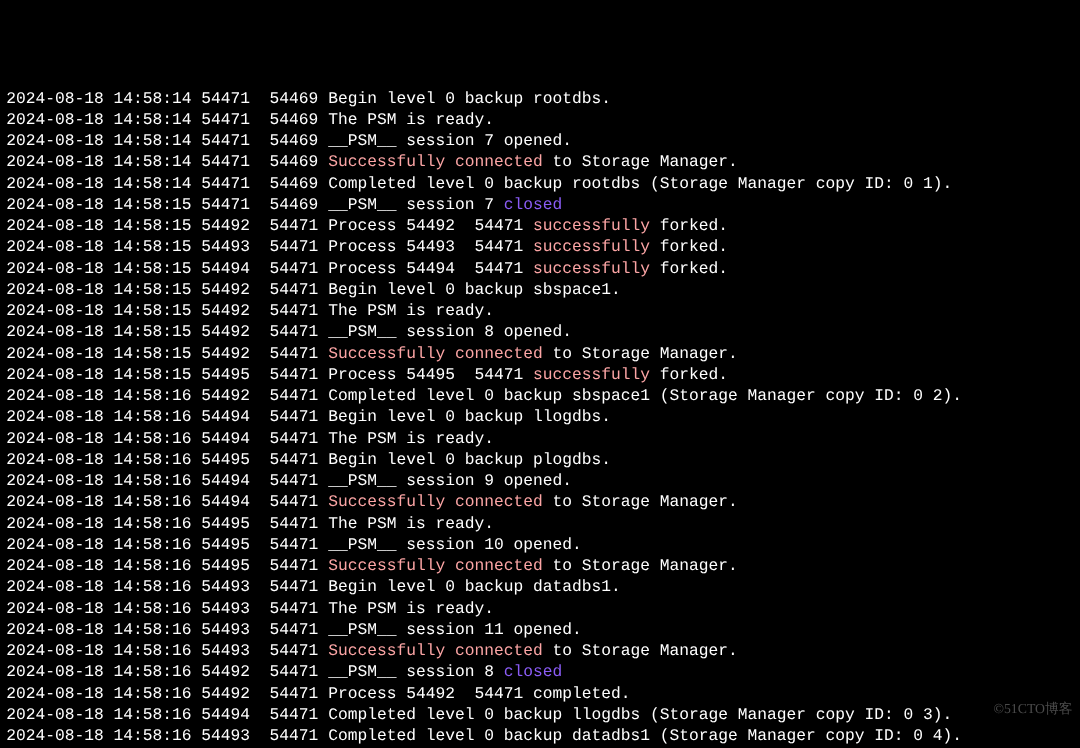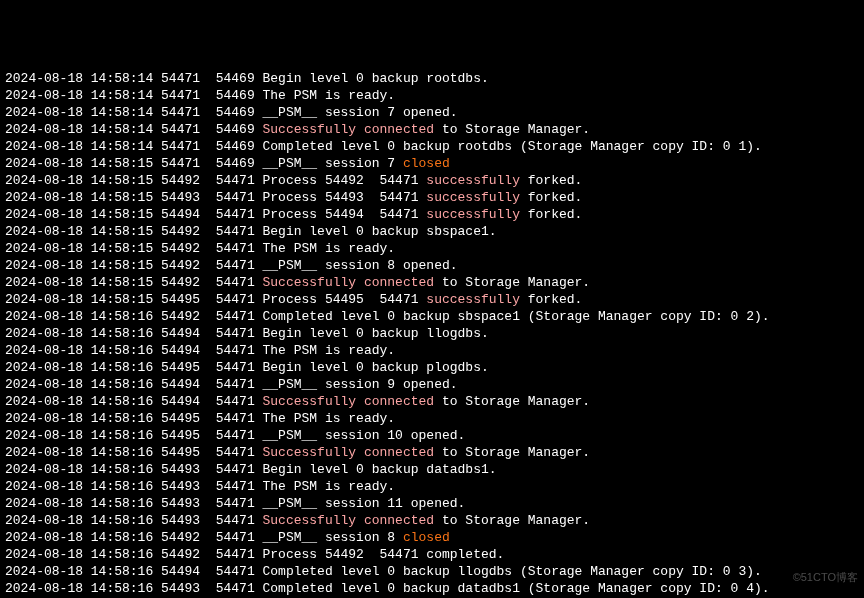--- a/index.html
+++ b/index.html
@@ -11,30 +11,30 @@
       color: #fff;
       width: 864px;
       height: 598px;
       overflow: hidden;
       padding: 2px 5px;
       white-space: pre;
       position: relative;
     }
     .line { display: flex; }
     .g { color: #fca5a5; }
-    .y { color: #f97316; }
+    .y { color: #8b5cf6; }
     .w { color: #fff; }
     .watermark {
       position: absolute;
       right: 6px;
-      bottom: 12px;
+      bottom: 22px;
       color: #888;
       font-size: 11px;
       opacity: 0.55;
-      font-family: Liberation Sans, sans-serif;
+      font-family: Liberation Serif, serif;
     }
   </style>
 </head>
 <body>
 
 
 
 <div id="terminal"><div class="line"><span class="w">2024-08-18 14:58:14</span><span> </span><span class="w">54471</span><span>  </span><span class="w">54469</span><span> </span><span class="w">Begin level 0 backup rootdbs.</span></div><div class="line"><span class="w">2024-08-18 14:58:14</span><span> </span><span class="w">54471</span><span>  </span><span class="w">54469</span><span> </span><span class="w">The PSM is ready.</span></div><div class="line"><span class="w">2024-08-18 14:58:14</span><span> </span><span class="w">54471</span><span>  </span><span class="w">54469</span><span> </span><span class="w">__PSM__ session 7 opened.</span></div><div class="line"><span class="w">2024-08-18 14:58:14</span><span> </span><span class="w">54471</span><span>  </span><span class="w">54469</span><span> </span><span class="g">Successfully connected</span><span class="w"> to Storage Manager.</span></div><div class="line"><span class="w">2024-08-18 14:58:14</span><span> </span><span class="w">54471</span><span>  </span><span class="w">54469</span><span> </span><span class="w">Completed level 0 backup rootdbs (Storage Manager copy ID: 0 1).</span></div><div class="line"><span class="w">2024-08-18 14:58:15</span><span> </span><span class="w">54471</span><span>  </span><span class="w">54469</span><span> </span><span class="w">__PSM__ session 7 </span><span class="y">closed</span></div><div class="line"><span class="w">2024-08-18 14:58:15</span><span> </span><span class="w">54492</span><span>  </span><span class="w">54471</span><span> </span><span class="w">Process 54492  54471 </span><span class="g">successfully</span><span class="w"> forked.</span></div><div class="line"><span class="w">2024-08-18 14:58:15</span><span> </span><span class="w">54493</span><span>  </span><span class="w">54471</span><span> </span><span class="w">Process 54493  54471 </span><span class="g">successfully</span><span class="w"> forked.</span></div><div class="line"><span class="w">2024-08-18 14:58:15</span><span> </span><span class="w">54494</span><span>  </span><span class="w">54471</span><span> </span><span class="w">Process 54494  54471 </span><span class="g">successfully</span><span class="w"> forked.</span></div><div class="line"><span class="w">2024-08-18 14:58:15</span><span> </span><span class="w">54492</span><span>  </span><span class="w">54471</span><span> </span><span class="w">Begin level 0 backup sbspace1.</span></div><div class="line"><span class="w">2024-08-18 14:58:15</span><span> </span><span class="w">54492</span><span>  </span><span class="w">54471</span><span> </span><span class="w">The PSM is ready.</span></div><div class="line"><span class="w">2024-08-18 14:58:15</span><span> </span><span class="w">54492</span><span>  </span><span class="w">54471</span><span> </span><span class="w">__PSM__ session 8 opened.</span></div><div class="line"><span class="w">2024-08-18 14:58:15</span><span> </span><span class="w">54492</span><span>  </span><span class="w">54471</span><span> </span><span class="g">Successfully connected</span><span class="w"> to Storage Manager.</span></div><div class="line"><span class="w">2024-08-18 14:58:15</span><span> </span><span class="w">54495</span><span>  </span><span class="w">54471</span><span> </span><span class="w">Process 54495  54471 </span><span class="g">successfully</span><span class="w"> forked.</span></div><div class="line"><span class="w">2024-08-18 14:58:16</span><span> </span><span class="w">54492</span><span>  </span><span class="w">54471</span><span> </span><span class="w">Completed level 0 backup sbspace1 (Storage Manager copy ID: 0 2).</span></div><div class="line"><span class="w">2024-08-18 14:58:16</span><span> </span><span class="w">54494</span><span>  </span><span class="w">54471</span><span> </span><span class="w">Begin level 0 backup llogdbs.</span></div><div class="line"><span class="w">2024-08-18 14:58:16</span><span> </span><span class="w">54494</span><span>  </span><span class="w">54471</span><span> </span><span class="w">The PSM is ready.</span></div><div class="line"><span class="w">2024-08-18 14:58:16</span><span> </span><span class="w">54495</span><span>  </span><span class="w">54471</span><span> </span><span class="w">Begin level 0 backup plogdbs.</span></div><div class="line"><span class="w">2024-08-18 14:58:16</span><span> </span><span class="w">54494</span><span>  </span><span class="w">54471</span><span> </span><span class="w">__PSM__ session 9 opened.</span></div><div class="line"><span class="w">2024-08-18 14:58:16</span><span> </span><span class="w">54494</span><span>  </span><span class="w">54471</span><span> </span><span class="g">Successfully connected</span><span class="w"> to Storage Manager.</span></div><div class="line"><span class="w">2024-08-18 14:58:16</span><span> </span><span class="w">54495</span><span>  </span><span class="w">54471</span><span> </span><span class="w">The PSM is ready.</span></div><div class="line"><span class="w">2024-08-18 14:58:16</span><span> </span><span class="w">54495</span><span>  </span><span class="w">54471</span><span> </span><span class="w">__PSM__ session 10 opened.</span></div><div class="line"><span class="w">2024-08-18 14:58:16</span><span> </span><span class="w">54495</span><span>  </span><span class="w">54471</span><span> </span><span class="g">Successfully connected</span><span class="w"> to Storage Manager.</span></div><div class="line"><span class="w">2024-08-18 14:58:16</span><span> </span><span class="w">54493</span><span>  </span><span class="w">54471</span><span> </span><span class="w">Begin level 0 backup datadbs1.</span></div><div class="line"><span class="w">2024-08-18 14:58:16</span><span> </span><span class="w">54493</span><span>  </span><span class="w">54471</span><span> </span><span class="w">The PSM is ready.</span></div><div class="line"><span class="w">2024-08-18 14:58:16</span><span> </span><span class="w">54493</span><span>  </span><span class="w">54471</span><span> </span><span class="w">__PSM__ session 11 opened.</span></div><div class="line"><span class="w">2024-08-18 14:58:16</span><span> </span><span class="w">54493</span><span>  </span><span class="w">54471</span><span> </span><span class="g">Successfully connected</span><span class="w"> to Storage Manager.</span></div><div class="line"><span class="w">2024-08-18 14:58:16</span><span> </span><span class="w">54492</span><span>  </span><span class="w">54471</span><span> </span><span class="w">__PSM__ session 8 </span><span class="y">closed</span></div><div class="line"><span class="w">2024-08-18 14:58:16</span><span> </span><span class="w">54492</span><span>  </span><span class="w">54471</span><span> </span><span class="w">Process 54492  54471 completed.</span></div><div class="line"><span class="w">2024-08-18 14:58:16</span><span> </span><span class="w">54494</span><span>  </span><span class="w">54471</span><span> </span><span class="w">Completed level 0 backup llogdbs (Storage Manager copy ID: 0 3).</span></div><div class="line"><span class="w">2024-08-18 14:58:16</span><span> </span><span class="w">54493</span><span>  </span><span class="w">54471</span><span> </span><span class="w">Completed level 0 backup datadbs1 (Storage Manager copy ID: 0 4).</span></div><div class="line"><span class="w">2024-08-18 14:58:17</span><span> </span><span class="w">54493</span><span>  </span><span class="w">54471</span><span> </span><span class="w">__PSM__ session 11 </span><span class="y">closed</span></div></div>
 <div class="watermark">©51CTO博客</div>
 

